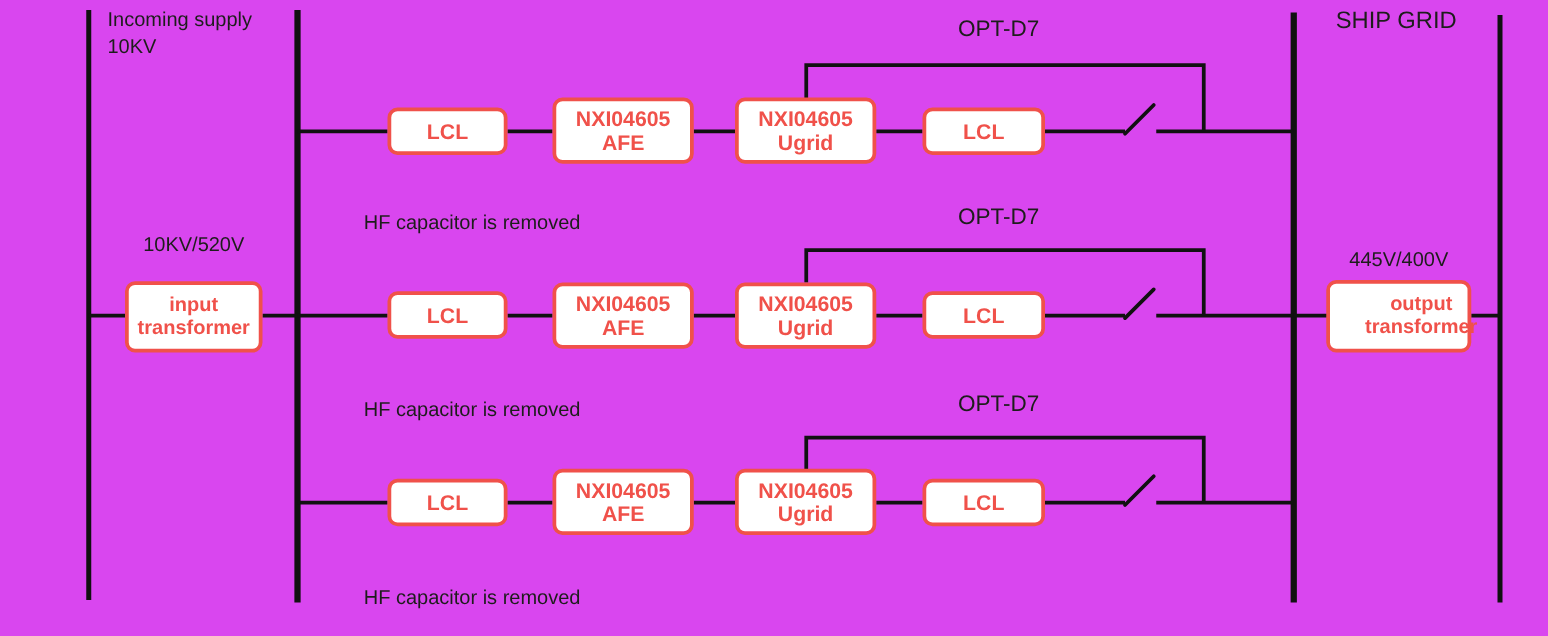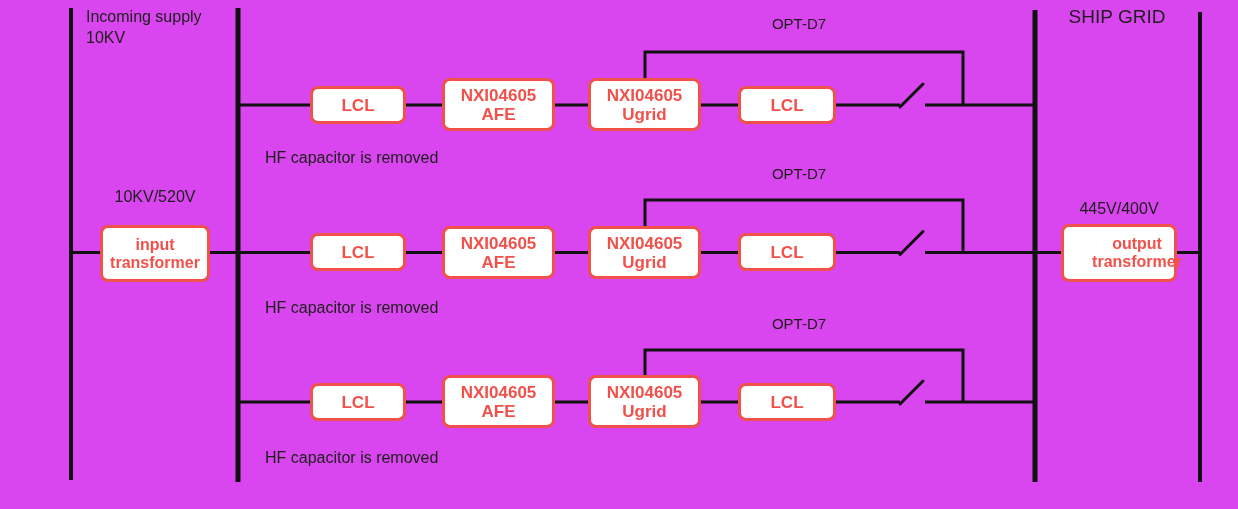--- a/index.html
+++ b/index.html
@@ -42,23 +42,23 @@
   .xfmr{font-size:16px;line-height:18px;}
   .input-xfmr{left:100px;top:225px;width:110px;height:57px;}
   .output-xfmr{left:1061px;top:224px;width:116px;height:58px;padding-left:36px;}
 
   
   .lbl{position:absolute;color:var(--txt);font-size:16px;line-height:21px;white-space:pre;}
   .incoming{left:86px;top:6px;}
   .ratio-left{left:100px;top:186px;width:110px;text-align:center;}
   .ship-grid{left:1035px;top:6px;width:164px;text-align:center;font-size:19px;}
   .ratio-right{left:1061px;top:198px;width:116px;text-align:center;}
-  .opt{left:740px;width:118px;text-align:center;font-size:15px;}
+  .opt{left:740px;width:118px;text-align:center;font-size:18px;}
   .opt-1{top:13px;} .opt-2{top:163px;} .opt-3{top:313px;}
-  .note{left:265px;}
+  .note{left:291px;margin-top:21px;}
   .note-1{top:147px;} .note-2{top:297px;} .note-3{top:447px;}
 </style>
 </head>
 <body>
 
 <div class="stage" style="--red: #f0514a; --ink: #111111; --txt: #1d1d1b;">
 
   <svg class="wires" width="1238" height="509" viewBox="0 0 1238 509">
 
     <g>

